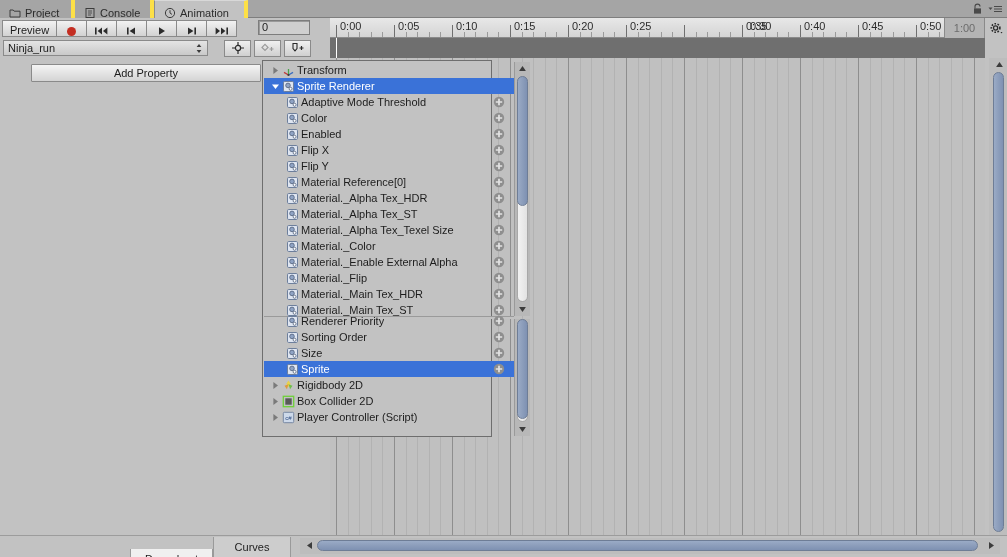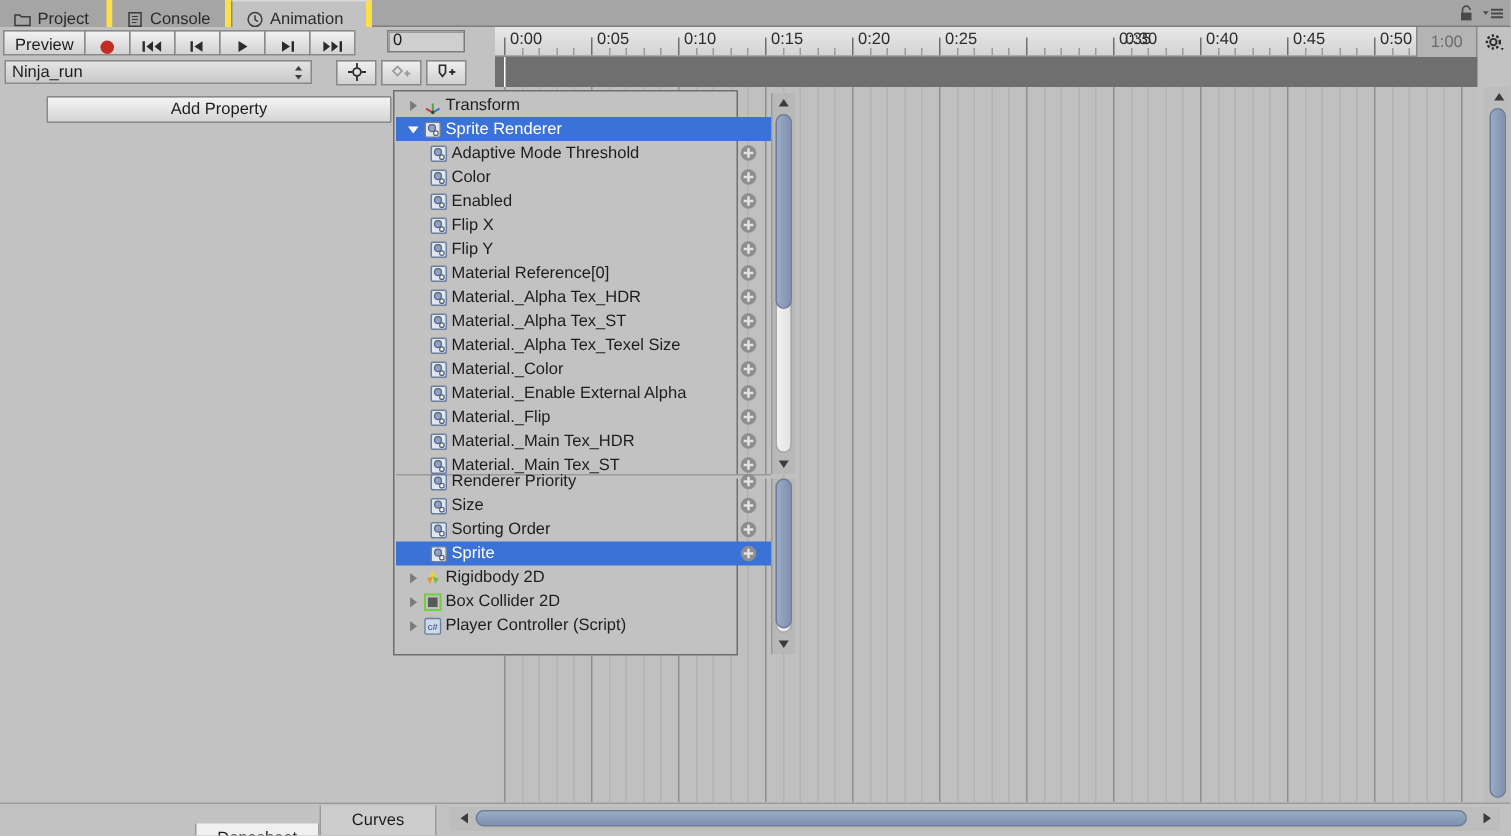--- a/index.html
+++ b/index.html
@@ -734,35 +734,35 @@
           </svg>
         </div>
         <div class="prow indent">
           <span class="cico">
             <svg width="13" height="13" viewBox="0 0 13 13">
               <rect x="1.5" y="1.5" width="10" height="10" rx="1.2" fill="#dfe6f2" stroke="#6d7f9c" stroke-width="1"></rect>
               <circle cx="6" cy="5.4" r="2.3" fill="#8fa3c4" stroke="#53627c" stroke-width="0.8"></circle>
               <circle cx="8.6" cy="8.8" r="1.5" fill="#ffffff" stroke="#53627c" stroke-width="0.8"></circle>
             </svg>
           </span>
+          <span class="plabel">Sorting Order</span>
+          <svg width="12" height="12" viewBox="0 0 12 12" class="plus">
+            <circle cx="6" cy="6" r="5.2" fill="#8e8e8e"></circle>
+            <path d="M6 2.8v6.4M2.8 6h6.4" stroke="#e2e2e2" stroke-width="1.7"></path>
+          </svg>
+        </div>
+        <div class="prow indent">
+          <span class="cico">
+            <svg width="13" height="13" viewBox="0 0 13 13">
+              <rect x="1.5" y="1.5" width="10" height="10" rx="1.2" fill="#dfe6f2" stroke="#6d7f9c" stroke-width="1"></rect>
+              <circle cx="6" cy="5.4" r="2.3" fill="#8fa3c4" stroke="#53627c" stroke-width="0.8"></circle>
+              <circle cx="8.6" cy="8.8" r="1.5" fill="#ffffff" stroke="#53627c" stroke-width="0.8"></circle>
+            </svg>
+          </span>
           <span class="plabel">Size</span>
-          <svg width="12" height="12" viewBox="0 0 12 12" class="plus">
-            <circle cx="6" cy="6" r="5.2" fill="#8e8e8e"></circle>
-            <path d="M6 2.8v6.4M2.8 6h6.4" stroke="#e2e2e2" stroke-width="1.7"></path>
-          </svg>
-        </div>
-        <div class="prow indent">
-          <span class="cico">
-            <svg width="13" height="13" viewBox="0 0 13 13">
-              <rect x="1.5" y="1.5" width="10" height="10" rx="1.2" fill="#dfe6f2" stroke="#6d7f9c" stroke-width="1"></rect>
-              <circle cx="6" cy="5.4" r="2.3" fill="#8fa3c4" stroke="#53627c" stroke-width="0.8"></circle>
-              <circle cx="8.6" cy="8.8" r="1.5" fill="#ffffff" stroke="#53627c" stroke-width="0.8"></circle>
-            </svg>
-          </span>
-          <span class="plabel">Sorting Order</span>
           <svg width="12" height="12" viewBox="0 0 12 12" class="plus">
             <circle cx="6" cy="6" r="5.2" fill="#8e8e8e"></circle>
             <path d="M6 2.8v6.4M2.8 6h6.4" stroke="#e2e2e2" stroke-width="1.7"></path>
           </svg>
         </div>
         <div class="prow indent sel">
           <span class="cico">
             <svg width="13" height="13" viewBox="0 0 13 13">
               <rect x="1.5" y="1.5" width="10" height="10" rx="1.2" fill="#dfe6f2" stroke="#6d7f9c" stroke-width="1"></rect>
               <circle cx="6" cy="5.4" r="2.3" fill="#8fa3c4" stroke="#53627c" stroke-width="0.8"></circle>

